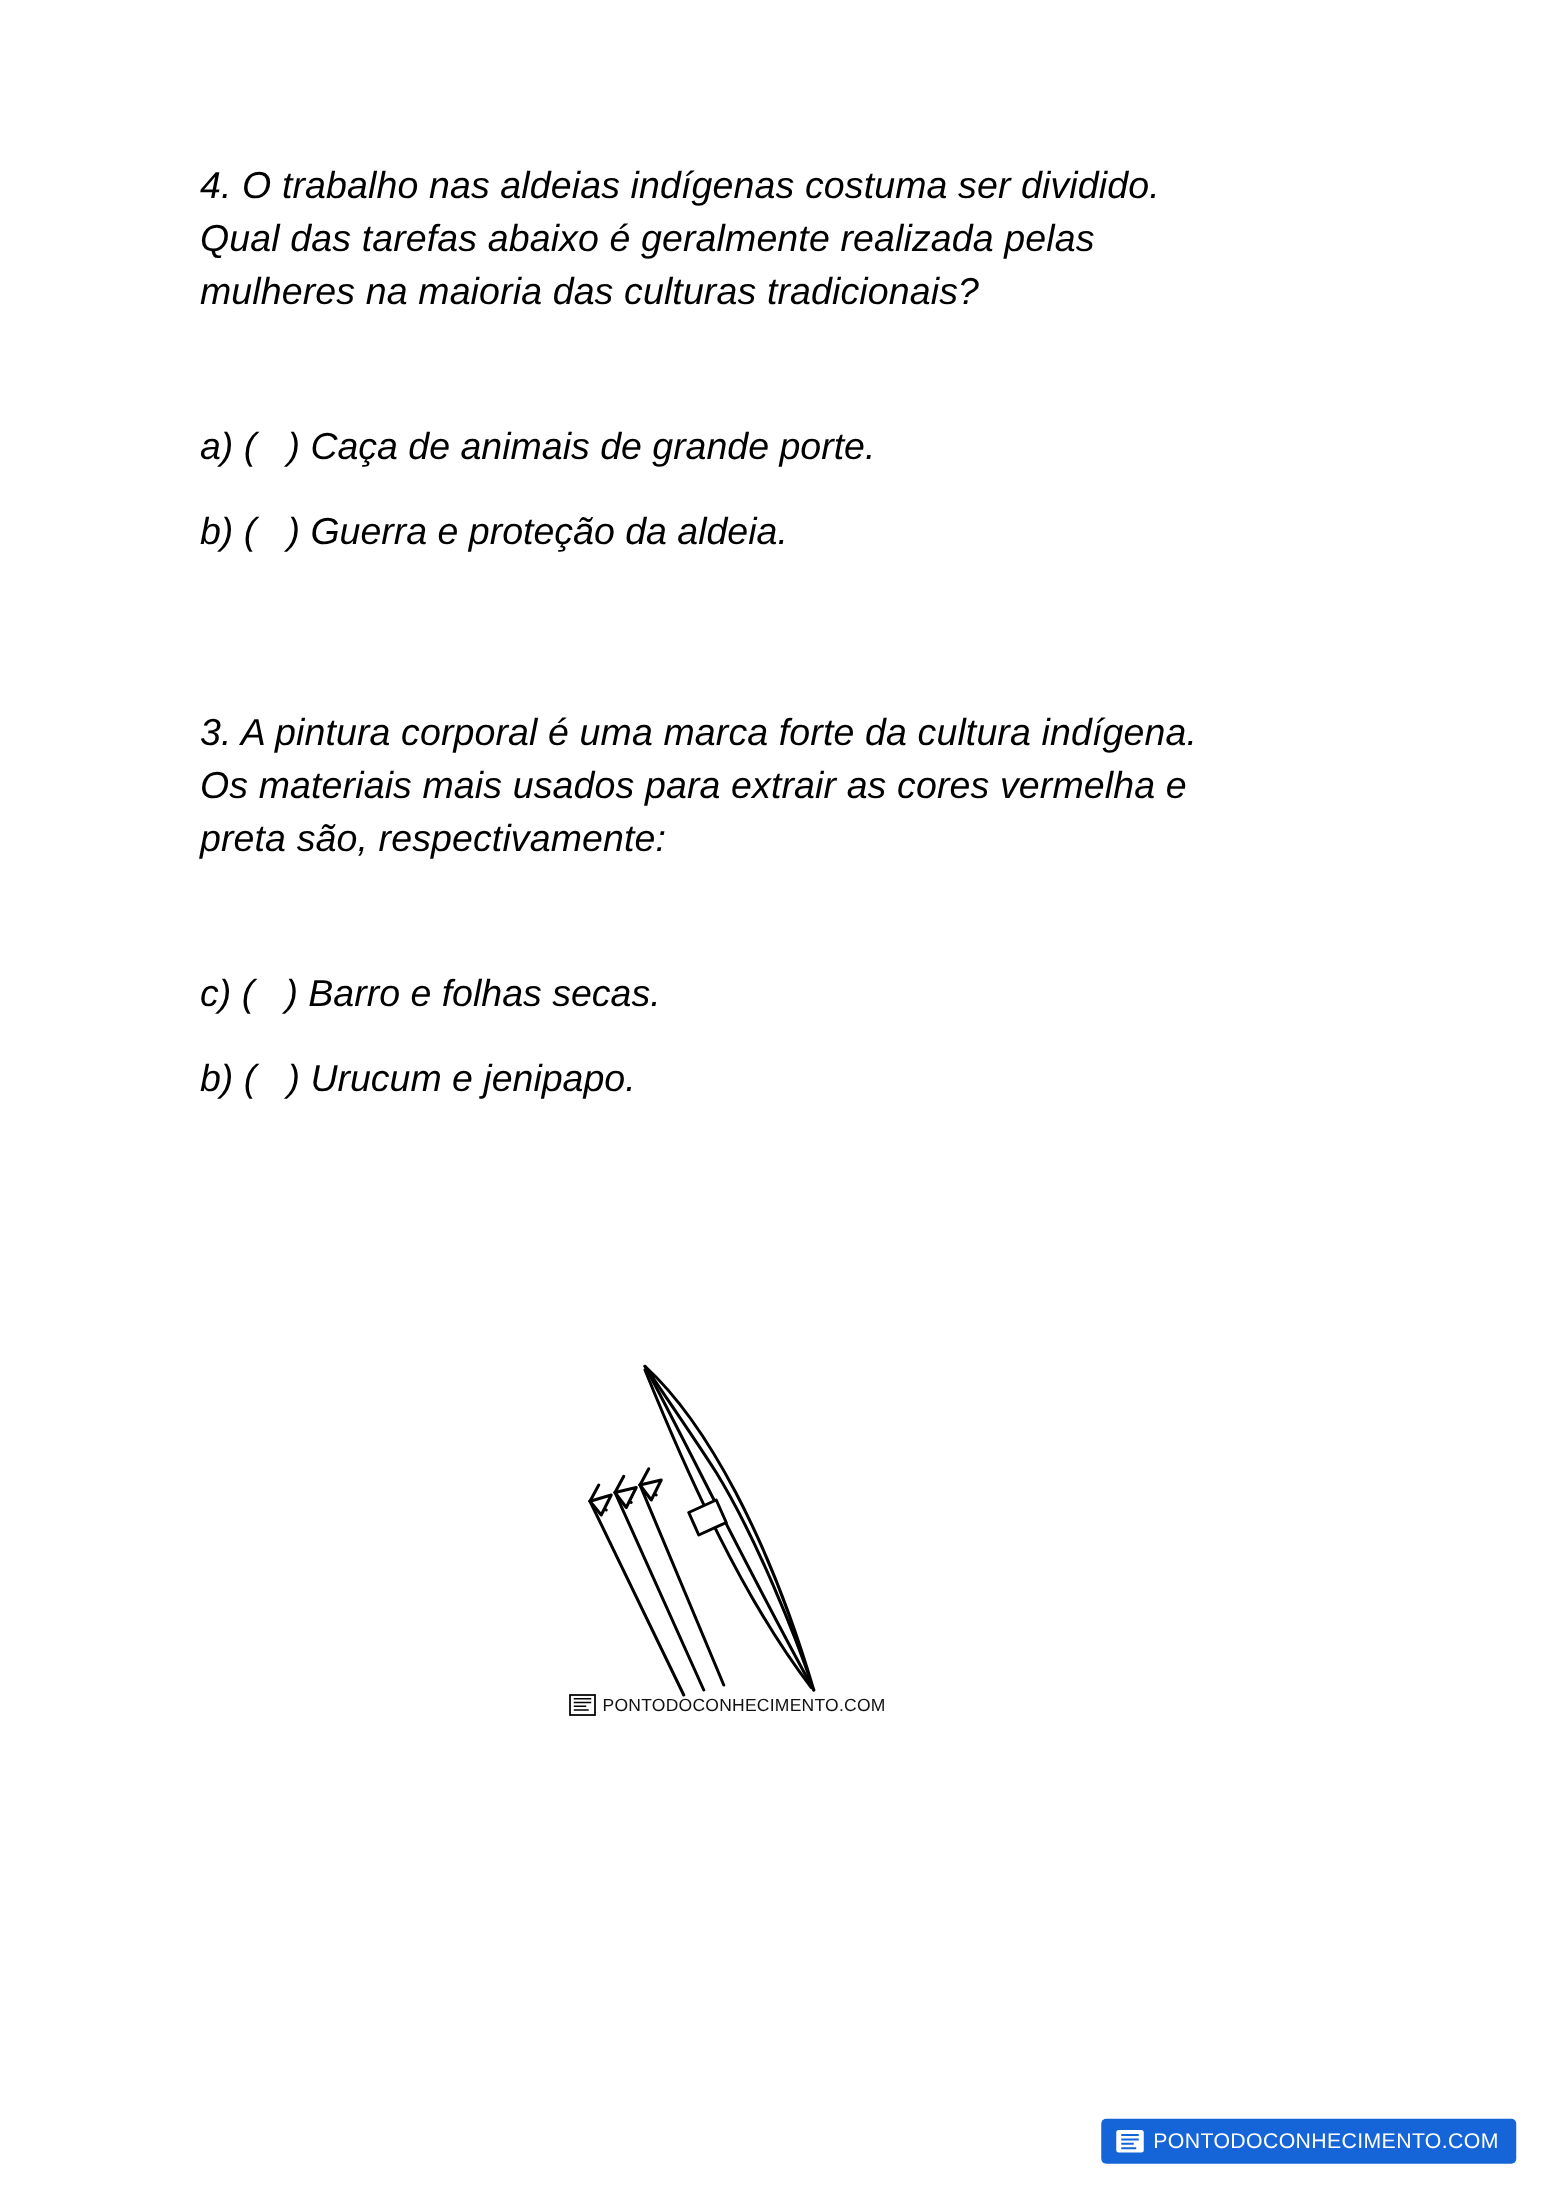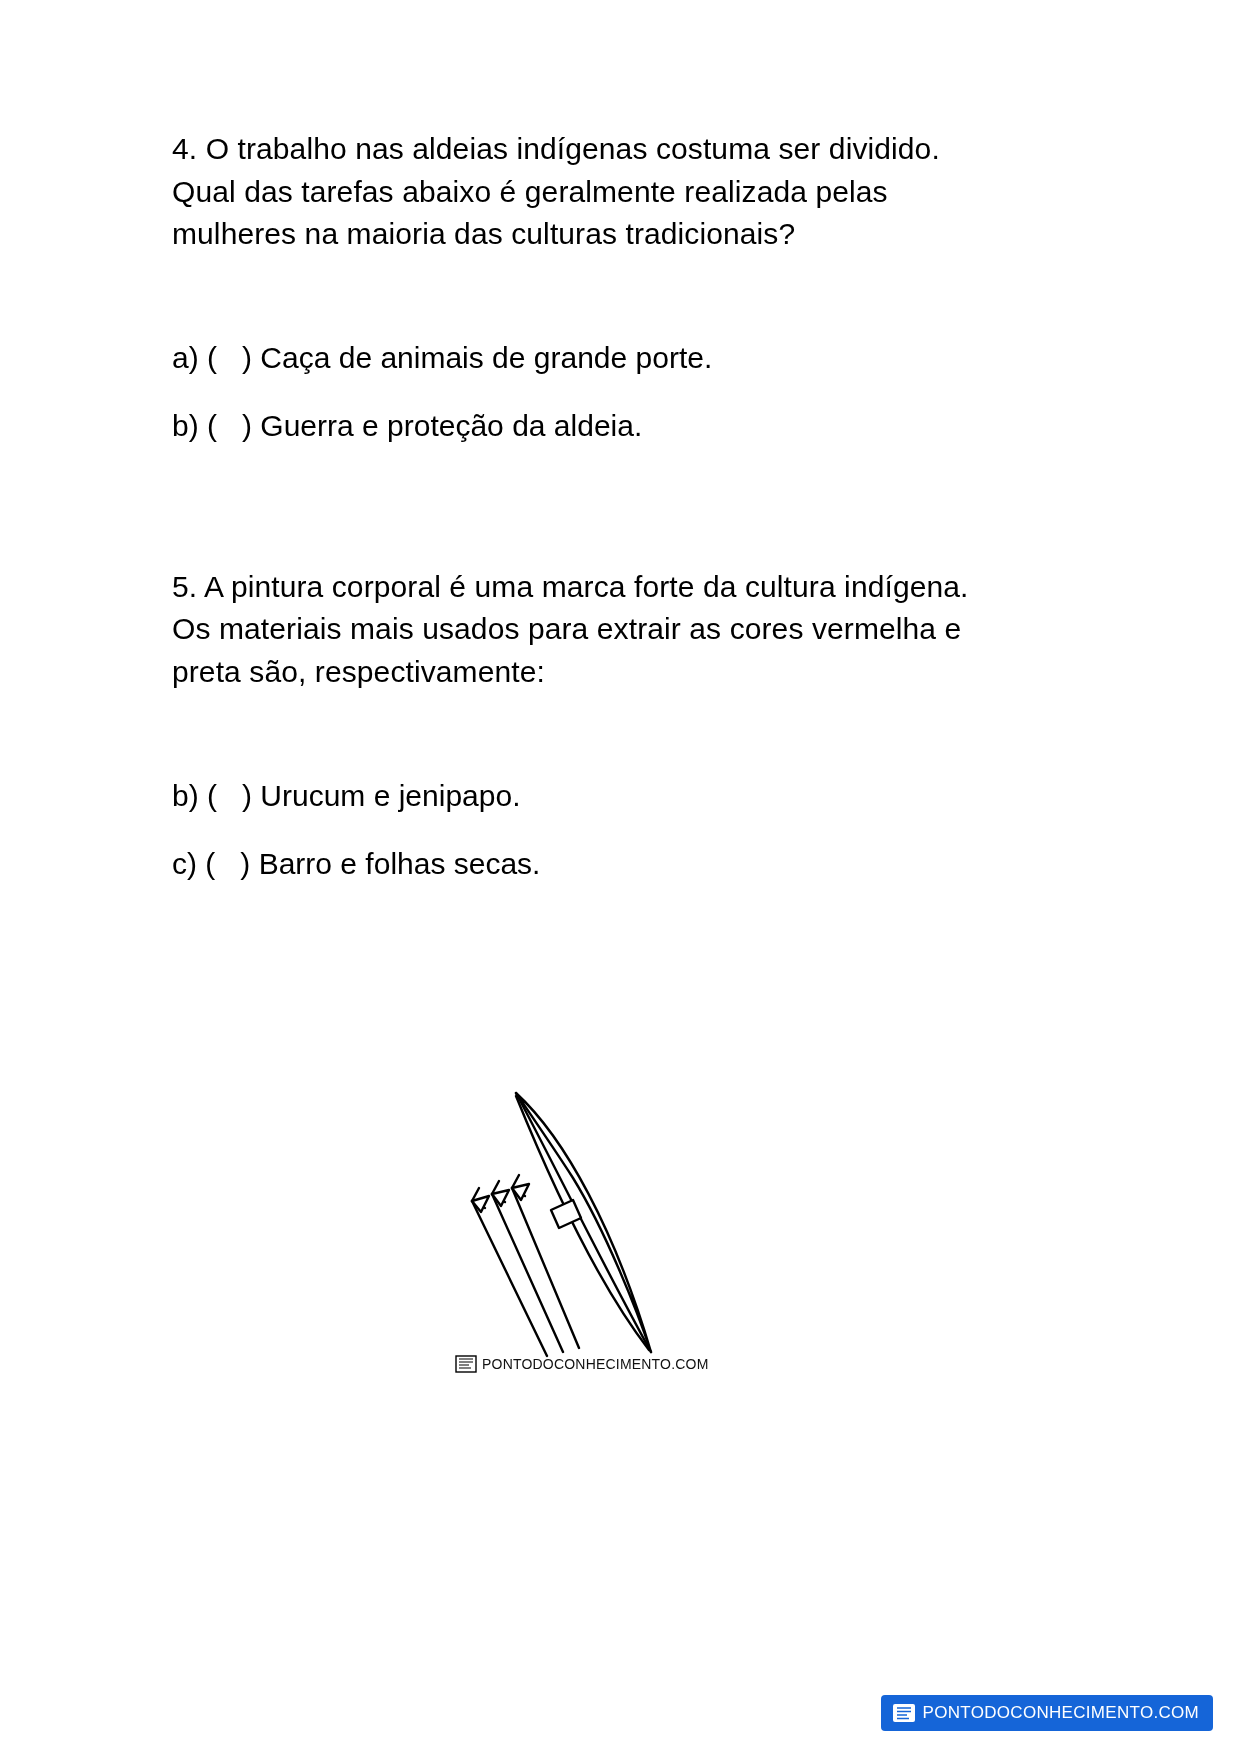--- a/index.html
+++ b/index.html
@@ -16,23 +16,24 @@
     overflow: hidden;
   }
   .page {
     position: absolute;
     left: 0; top: 0;
     width: 1241px;
     height: 1755px;
   }
   .content {
     position: absolute;
-    left: 172px;
+    left: 160px;
     top: 128px;
     width: 900px;
+    font-style: italic;
   }
   .q-stem {
     font-size: 30px;
     line-height: 1.42;
     letter-spacing: 0.1px;
     margin: 0;
     white-space: pre-line;
   }
   .options {
     margin-top: 82px;
@@ -109,27 +110,27 @@
 Qual das tarefas abaixo é geralmente realizada pelas
 mulheres na maioria das culturas tradicionais?</p>
 
     <div class="options">
       <div class="option">a) (   ) Caça de animais de grande porte.</div>
       <div class="option">b) (   ) Guerra e proteção da aldeia.</div>
     </div>
 
     <div class="block-gap"></div>
 
-    <p class="q-stem">5. A pintura corporal é uma marca forte da cultura indígena.
+    <p class="q-stem">3. A pintura corporal é uma marca forte da cultura indígena.
 Os materiais mais usados para extrair as cores vermelha e
 preta são, respectivamente:</p>
 
     <div class="options">
+      <div class="option">c) (   ) Barro e folhas secas.</div>
       <div class="option">b) (   ) Urucum e jenipapo.</div>
-      <div class="option">c) (   ) Barro e folhas secas.</div>
     </div>
 
   </div>
 
   <div class="figure">
     <div class="figure-inner">
       <svg width="260" height="330" viewBox="0 0 260 330" xmlns="http://www.w3.org/2000/svg">
         <g fill="none" stroke="#000000" stroke-width="2.4" stroke-linecap="round" stroke-linejoin="round">
 
           <path d="M61 33 C 96 98, 140 190, 196 292"></path>

